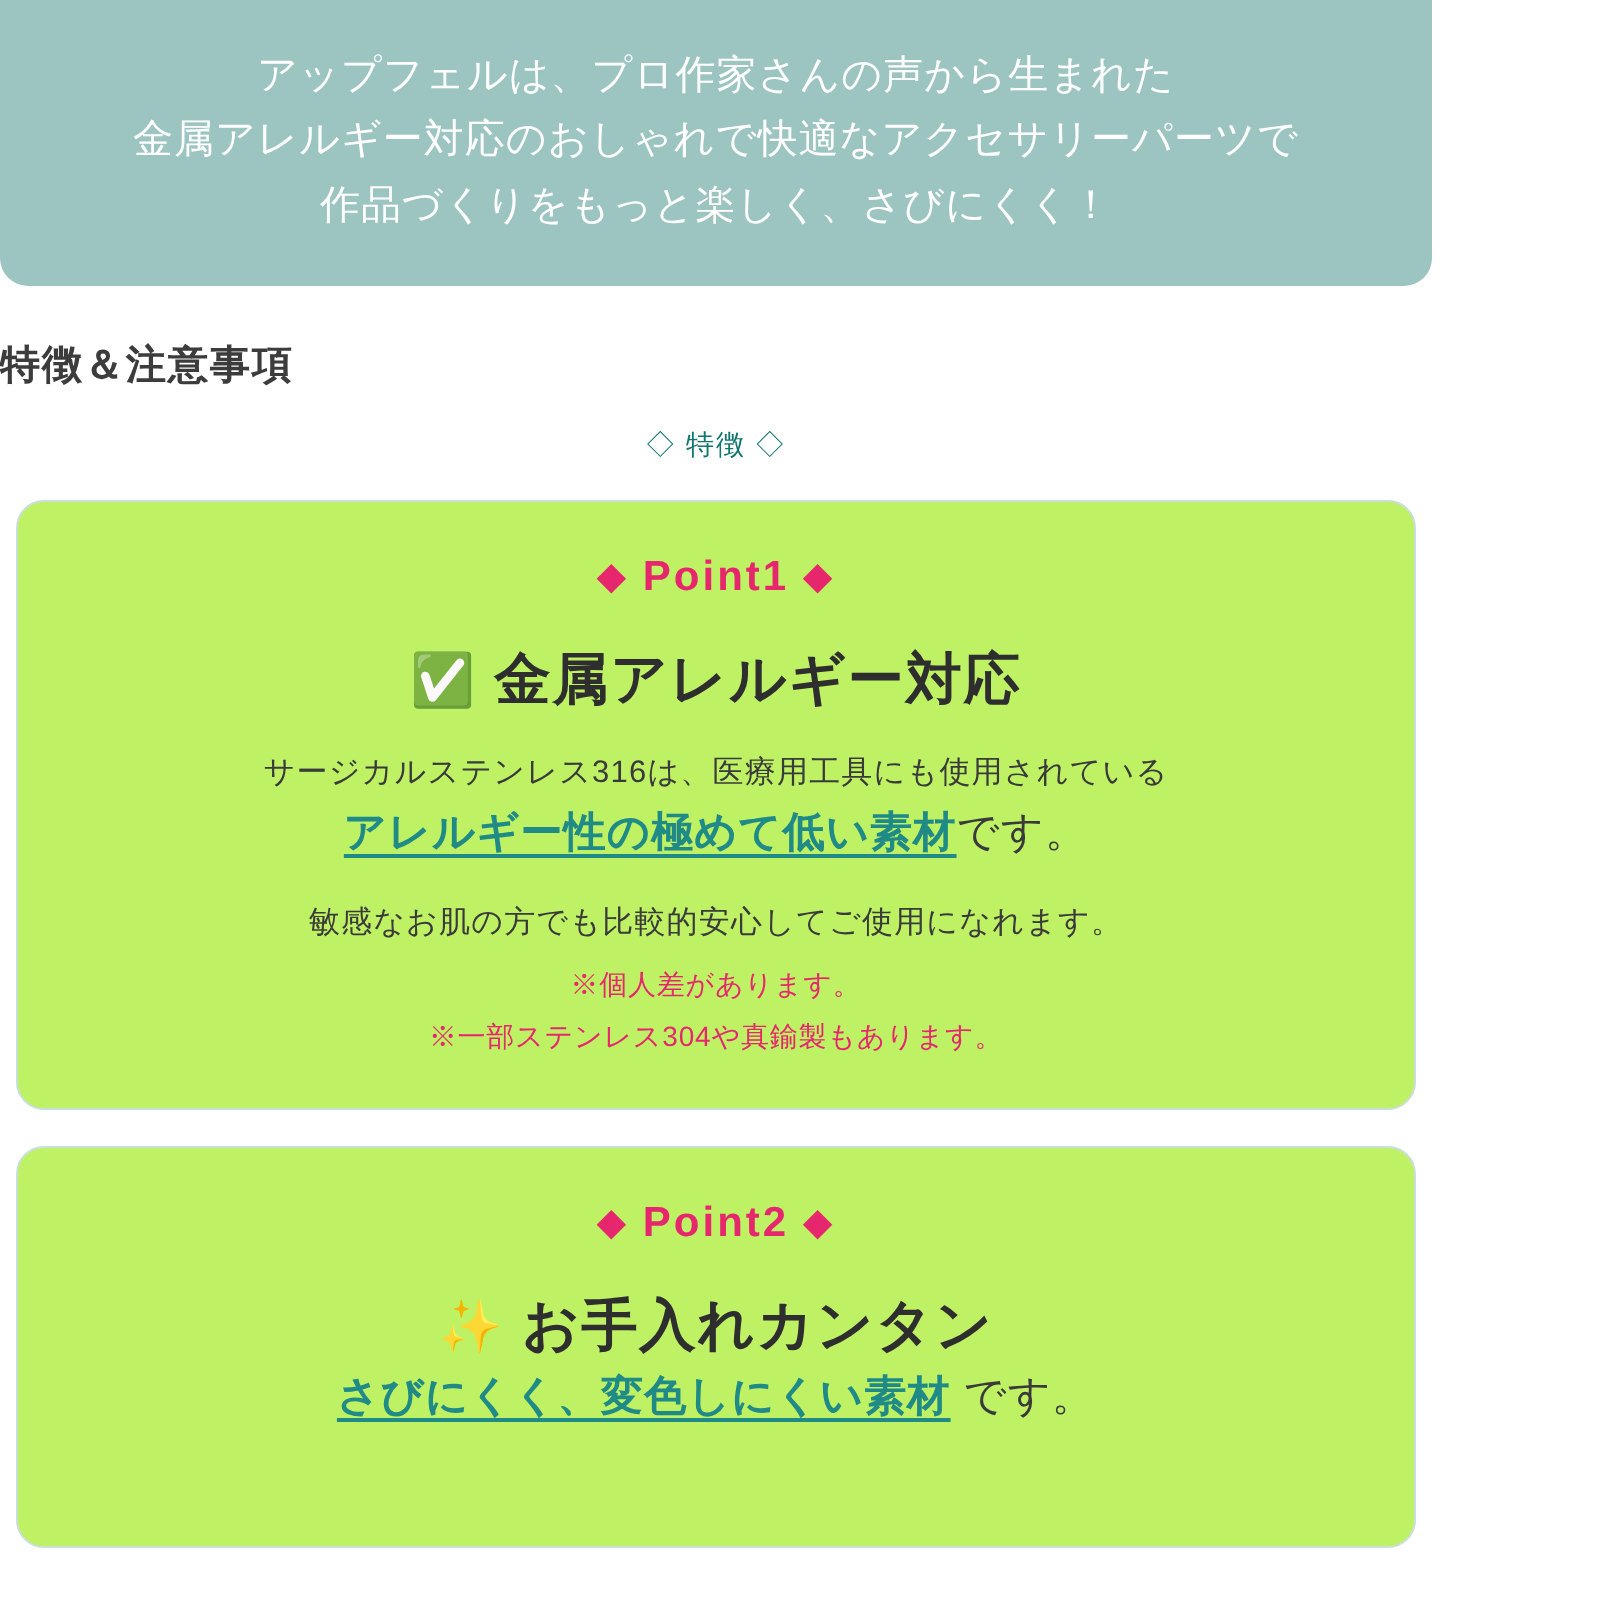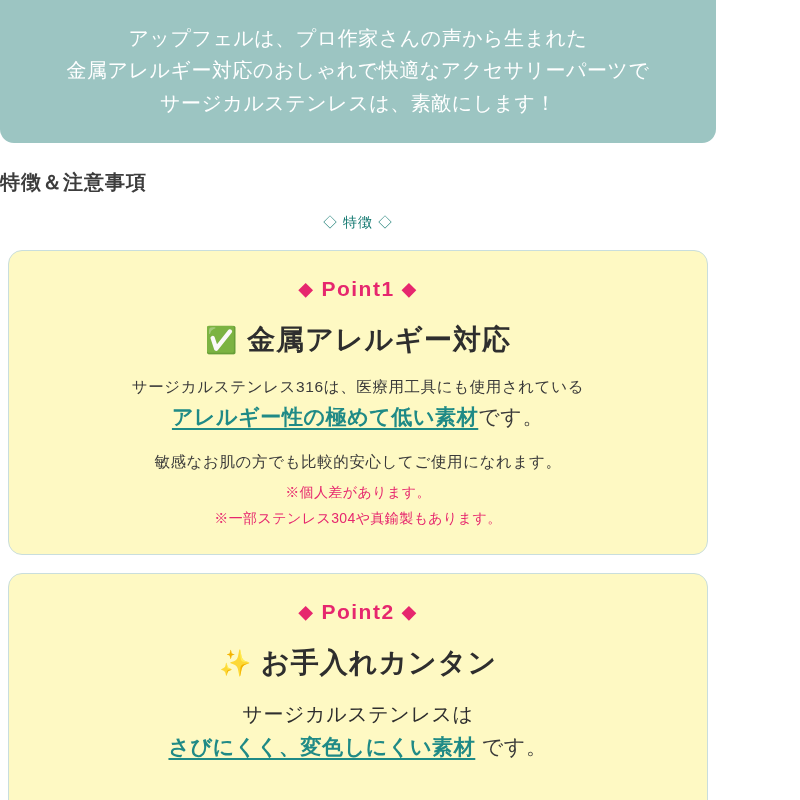--- a/index.html
+++ b/index.html
@@ -50,21 +50,21 @@
     color: #0f766e;
     margin-top: 18px;
     letter-spacing: 1px;
   }
 
   
   .card {
     margin: 18px 8px 0 8px;
     border: 1px solid #c9dedd;
     border-radius: 14px;
-    background: #fef9c3;
+    background: #bef264;
     box-sizing: border-box;
     padding: 26px 20px 24px 20px;
     text-align: center;
   }
   .point-label {
     color: #e6276e;
     font-size: 21px;
     font-weight: bold;
     letter-spacing: 1.5px;
   }
@@ -114,21 +114,21 @@
   }
 </style>
 </head>
 <body>
 
 <div class="page">
 
   <div class="hero">
     <div class="hero-line">アップフェルは、プロ作家さんの声から生まれた</div>
     <div class="hero-line">金属アレルギー対応のおしゃれで快適なアクセサリーパーツで</div>
-    <div class="hero-line">サージカルステンレスは、素敵にします！</div>
+    <div class="hero-line">作品づくりをもっと楽しく、さびにくく！</div>
   </div>
 
   <div class="section-title">特徴＆注意事項</div>
   <div class="section-sub">◇ 特徴 ◇</div>
 
   <div class="card">
     <div class="point-label">
       <span class="dia">◆</span>
       <span>Point1</span>
       <span class="dia">◆</span>
@@ -149,21 +149,20 @@
   <div class="card">
     <div class="point-label">
       <span class="dia">◆</span>
       <span>Point2</span>
       <span class="dia">◆</span>
     </div>
     <div class="card-headline">
       <span class="emoji">✨</span>
       <span>お手入れカンタン</span>
     </div>
-    <div class="body-line plain-big">サージカルステンレスは</div>
     <div class="body-line big">
       <span class="hl">さびにくく、変色しにくい素材</span>&nbsp;<span>です。</span>
     </div>
     <div class="body-line big">
       &nbsp;
     </div>
 
   </div>
 
 </div>

